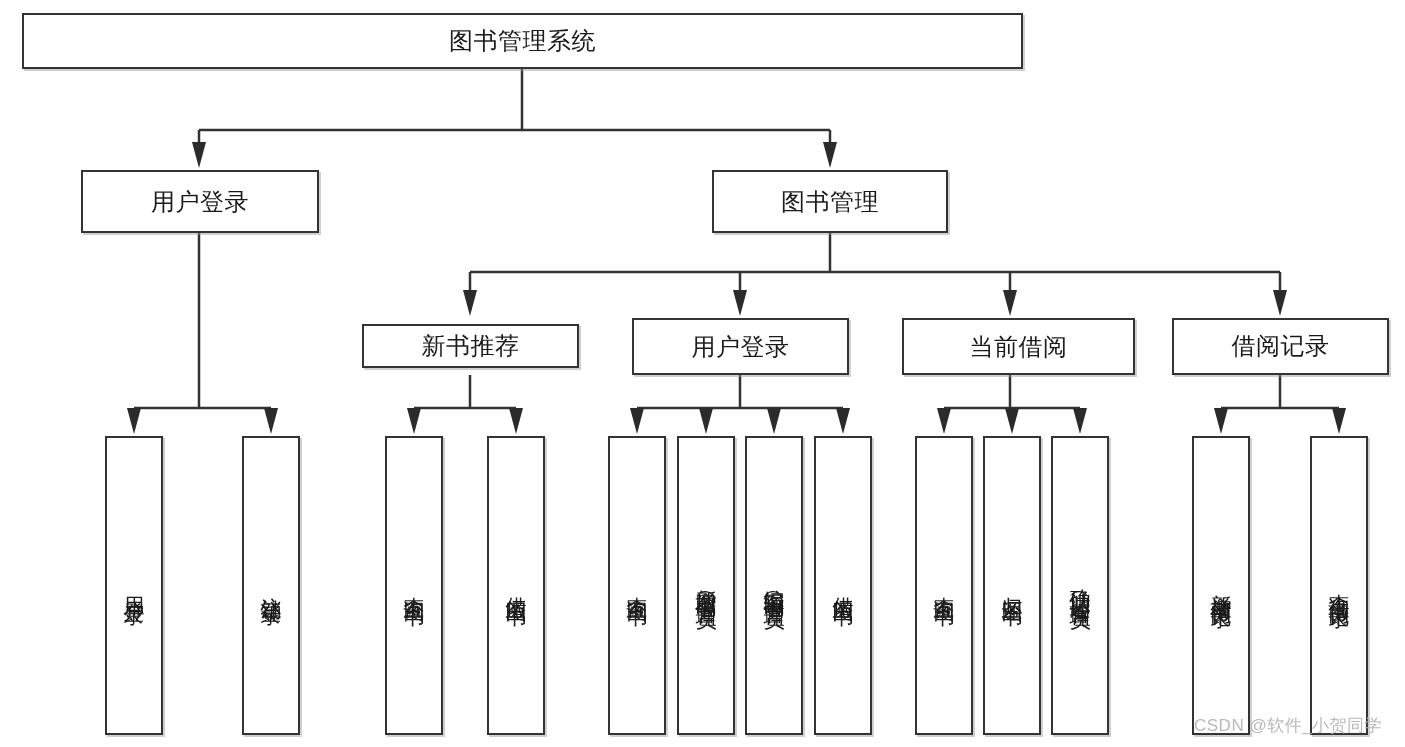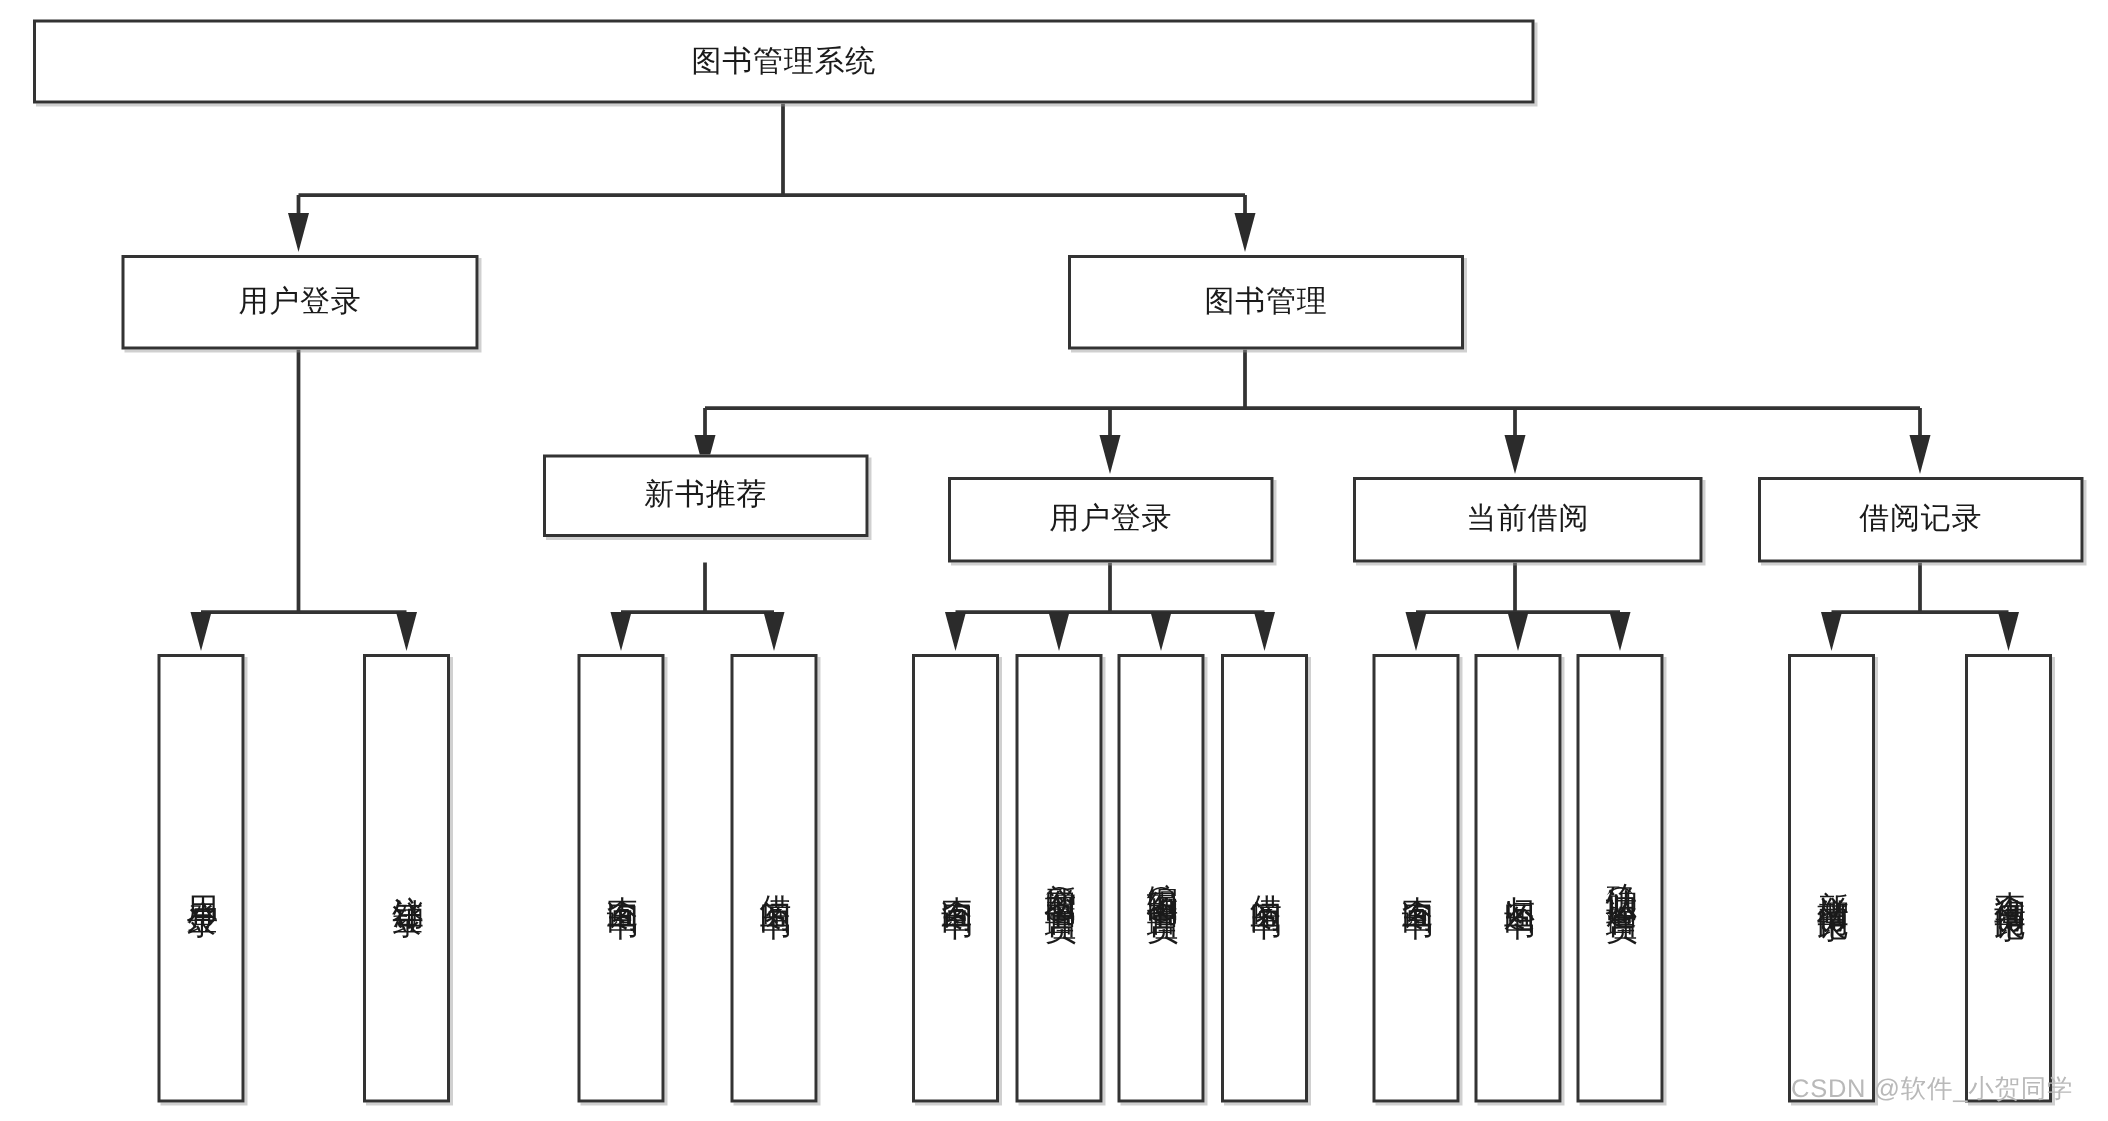--- a/index.html
+++ b/index.html
@@ -32,21 +32,21 @@
     border: 2px solid #333333;
     background: #ffffff;
     box-shadow: 2px 2px 0 0 rgba(150,150,150,0.45);
     display: flex;
     align-items: center;
     justify-content: center;
     overflow: hidden;
   }
   .node-label {
     color: #1a1a1a;
-    font-size: 20px;
+    font-size: 24px;
     line-height: 1.15;
     white-space: nowrap;
     letter-spacing: 0.5px;
     user-select: none;
   }
   .node-label.vertical {
     writing-mode: vertical-rl;
     text-orientation: upright;
     letter-spacing: 3px;
     font-size: 21px;
@@ -120,24 +120,24 @@
       <polygon points="1332,408 1346,408 1339,434" fill="#2b2b2b"></polygon>
     </svg>
 
   <div id="boxes-layer">
       <div class="node-box" style="left: 22px; top: 13px; width: 1001px; height: 56px;">
         <span class="node-label">图书管理系统</span>
       </div>
       <div class="node-box" style="left: 81px; top: 170px; width: 238px; height: 63px;">
         <span class="node-label">用户登录</span>
       </div>
-      <div class="node-box" style="left: 712px; top: 170px; width: 264px; height: 63px;">
+      <div class="node-box" style="left: 712px; top: 170px; width: 236px; height: 63px;">
         <span class="node-label">图书管理</span>
       </div>
-      <div class="node-box" style="left: 362px; top: 303px; width: 217px; height: 55px; text-align: right;">
+      <div class="node-box" style="left: 362px; top: 324px; width: 217px; height: 44px; text-align: right;">
         <span class="node-label">新书推荐</span>
       </div>
       <div class="node-box" style="left: 632px; top: 318px; width: 217px; height: 57px;">
         <span class="node-label">用户登录</span>
       </div>
       <div class="node-box" style="left: 902px; top: 318px; width: 233px; height: 57px;">
         <span class="node-label">当前借阅</span>
       </div>
       <div class="node-box" style="left: 1172px; top: 318px; width: 217px; height: 57px; font-family: Liberation Serif, serif;">
         <span class="node-label">借阅记录</span>

